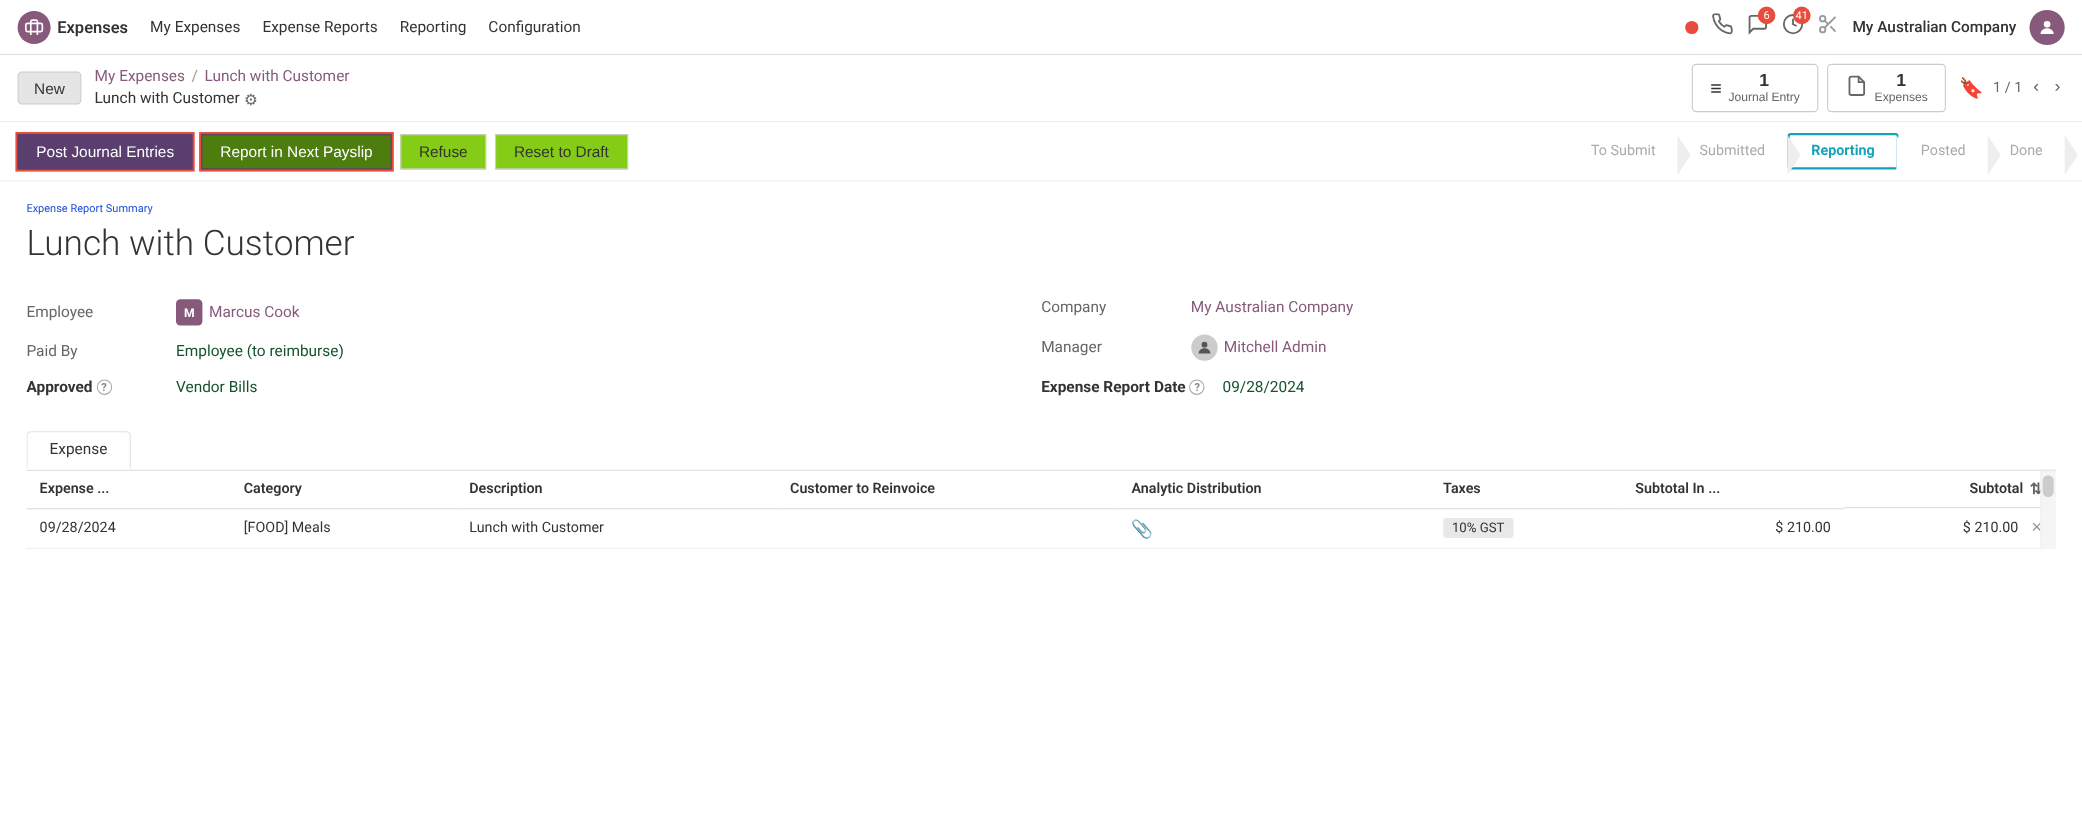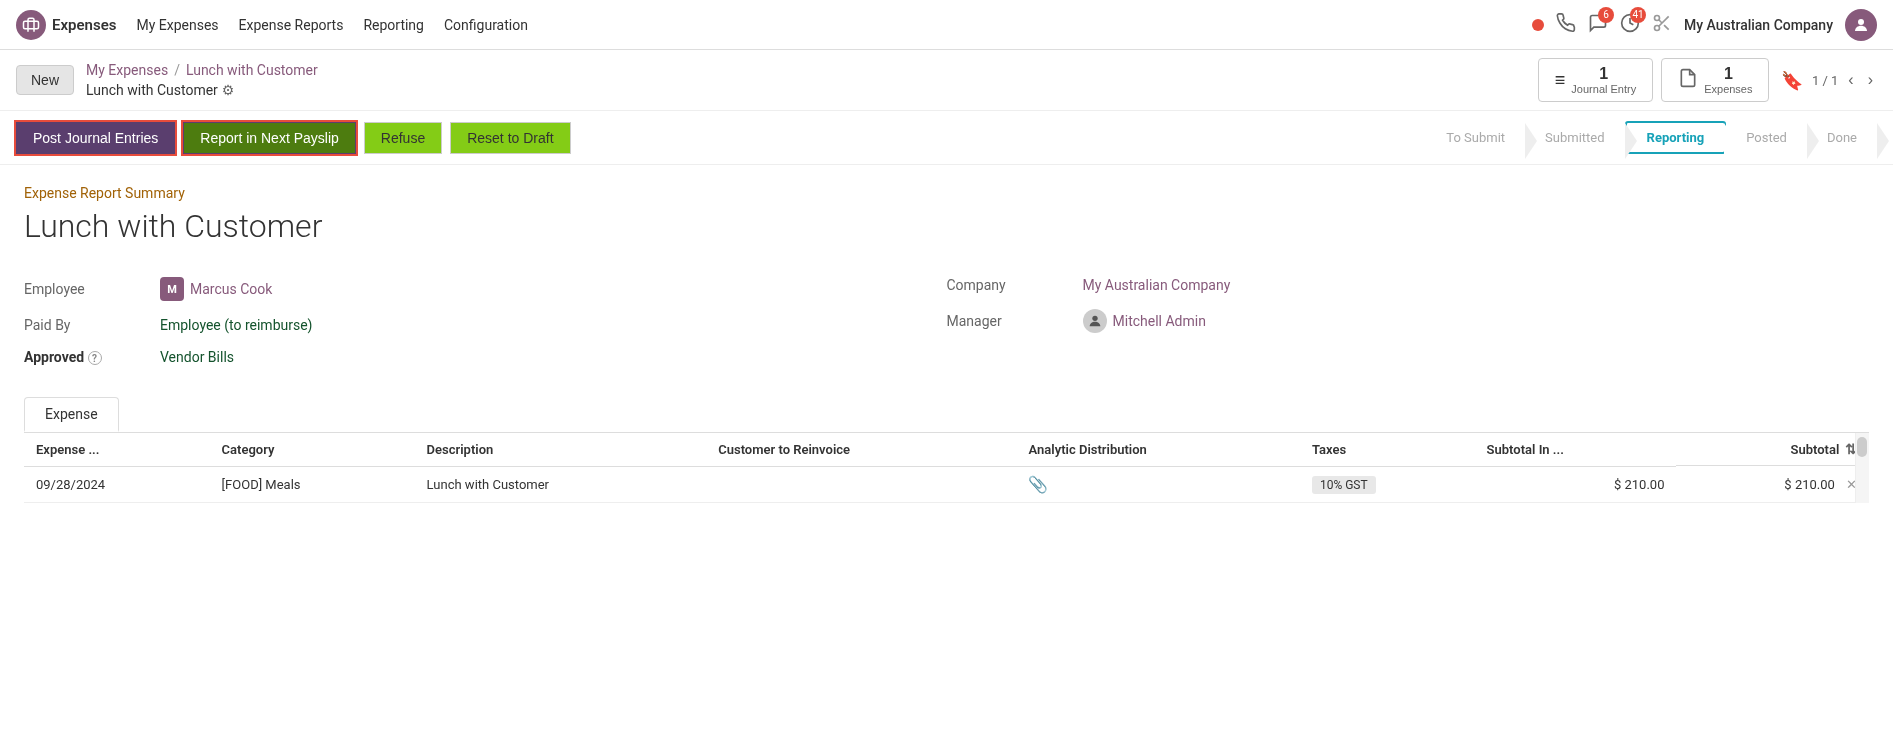--- a/index.html
+++ b/index.html
@@ -85,21 +85,21 @@
     .status-step.active {
       color: #17a2b8; font-weight: bold; border: 2px solid #17a2b8; border-radius: 2px;
       background: #fff;
     }
     .status-step.active::after {
       border-left-color: #fff;
     }
 
     
     .main-content { padding: 20px 24px; }
-    .section-label { font-size: 14px; color: #a16207; margin-bottom: 6px; }
+    .section-label { font-size: 10px; color: #1d4ed8; margin-bottom: 6px; }
     .report-title { font-size: 32px; font-weight: 300; color: #333; margin-bottom: 24px; }
 
     .form-grid { display: grid; grid-template-columns: 1fr 1fr; gap: 0; margin-bottom: 24px; }
     .form-row { display: flex; align-items: center; padding: 8px 0; gap: 16px; }
     .form-label { color: #666; min-width: 120px; font-size: 14px; }
     .form-label-bold { color: #333; font-weight: bold; min-width: 120px; font-size: 14px; }
     .form-value { color: #14532d; font-size: 14px; text-align: center; }
     .form-value-link { color: #875a7b; font-size: 14px; cursor: pointer; text-decoration: none; display: flex; align-items: center; gap: 6px; }
     .employee-avatar { width: 24px; height: 24px; border-radius: 4px; background: #875a7b; color: white; display: flex; align-items: center; justify-content: center; font-size: 11px; font-weight: bold; }
     .manager-avatar { width: 24px; height: 24px; border-radius: 50%; background: #ccc; overflow: hidden; display: flex; align-items: center; justify-content: center; font-size: 10px; }
@@ -275,20 +275,27 @@
         <span class="form-label">Manager</span>
         <div class="form-value-link">
           <div class="manager-avatar">
             <svg width="16" height="16" viewBox="0 0 24 24" fill="#555">
               <circle cx="12" cy="8" r="4"></circle>
                 <path d="M4 20c0-4 3.6-7 8-7s8 3 8 7" fill="#555"></path>
             </svg>
           </div>
           <span>Mitchell Admin</span>
         </div>
+      </div>
+      <div class="form-row">
+        <span class="form-label-bold">
+          <span>Expense Report Date</span>
+          <span class="question-mark">?</span>
+        </span>
+        <span class="form-value">09/28/2024</span>
       </div>
     </div>
   </div>
 
   <div class="tabs">
     <div class="tab active">Expense</div>
   </div>
 
   <div style="position:relative;">
     <table class="expense-table">

